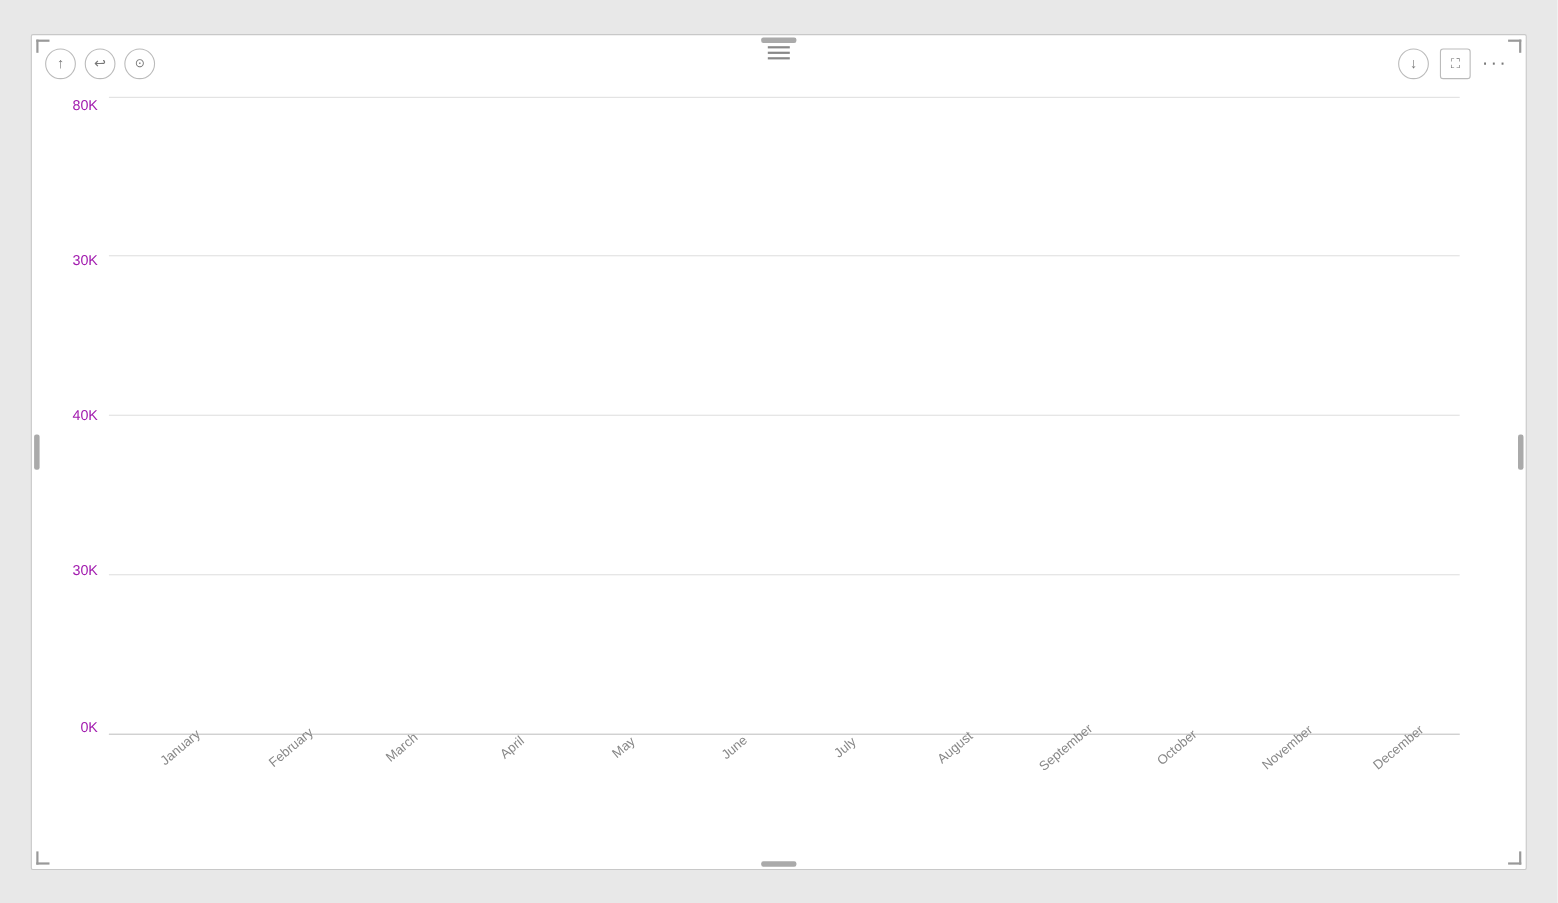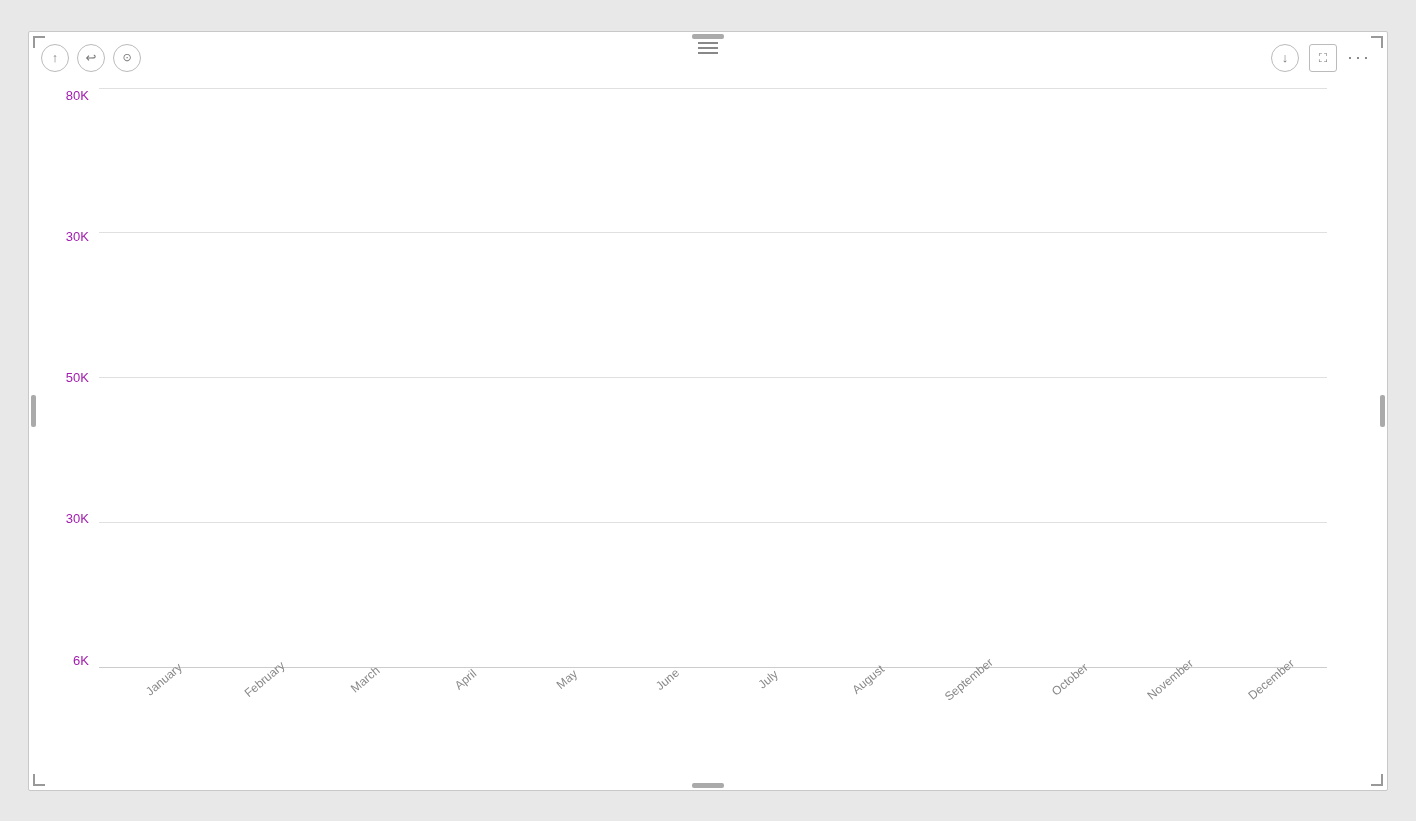--- a/index.html
+++ b/index.html
@@ -258,23 +258,23 @@
         <span>···</span>
       </div>
     </div>
   </div>
 
   <div class="chart-area">
     <div class="chart-title"></div>
     <div class="chart-inner">
 
       <div class="y-axis-labels">
-        <div class="y-label">6K</div>
+        <div class="y-label">0K</div>
         <div class="y-label">30K</div>
-        <div class="y-label">50K</div>
+        <div class="y-label">40K</div>
         <div class="y-label">30K</div>
         <div class="y-label">80K</div>
       </div>
 
       <div class="grid-and-bars">
 
         <div class="grid-lines">
           <div class="grid-line"></div>
           <div class="grid-line"></div>
           <div class="grid-line"></div>

